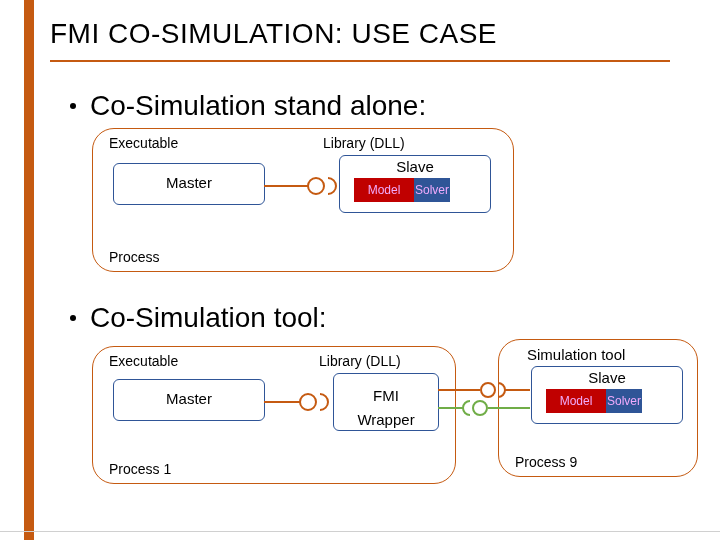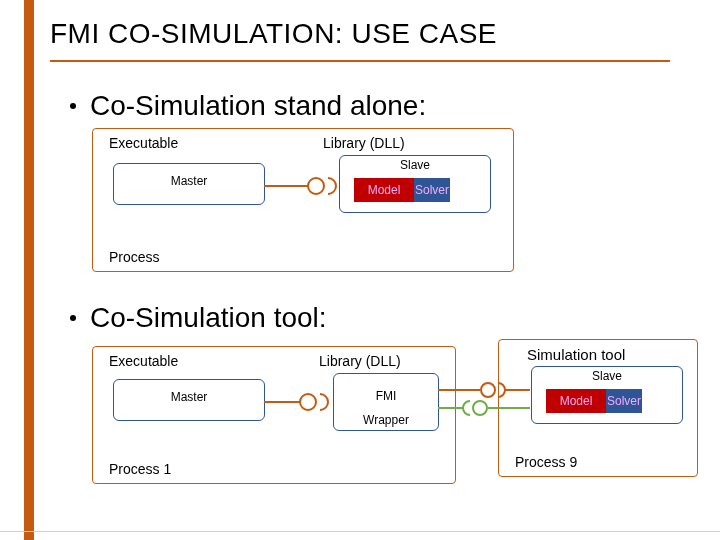--- a/index.html
+++ b/index.html
@@ -4,24 +4,24 @@
 <style>
   html,body{margin:0;padding:0;font-family:Arial,Helvetica,sans-serif;background:#fff;color:#000;}
   .page{position:relative;width:720px;height:540px;overflow:hidden;}
   .side-orange{position:absolute;top:0;left:0;width:34px;height:540px;background:#c55a11;}
   .side-white{position:absolute;top:0;left:0;width:24px;height:540px;background:#fff;}
   .title{position:absolute;top:18px;left:50px;font-size:28px;font-weight:400;letter-spacing:0.5px;text-align:right;}
   .title-underline{position:absolute;top:60px;left:50px;width:620px;height:2px;background:#c55a11;}
   .bullet{position:absolute;font-size:28px;}
   .dot{display:inline-block;width:6px;height:6px;background:#000;border-radius:50%;margin-right:14px;vertical-align:middle;margin-bottom:4px;}
   
-  .panel{position:absolute;border:1px solid #c55a11;border-radius:4px;background:#fff;}
+  .panel{position:absolute;border:1px solid #c55a11;border-radius:22px;background:#fff;}
   .panel-label{position:absolute;font-size:14px;color:#000;}
   .slot{position:absolute;border:1px solid #2f5597;border-radius:6px;background:#fff;}
-  .slot-label{position:absolute;font-size:12px;text-align:center;width:100%;}
+  .slot-label{position:absolute;font-size:15px;text-align:center;width:100%;}
   .slave-row{position:absolute;display:flex;}
   .cell{color:#f0abfc;font-size:12px;display:flex;align-items:center;justify-content:center;height:24px;}
   .cell.model{background:#c00000;width:60px;}
   .cell.solver{background:#2f5597;width:36px;}
   
   .conn{position:absolute;height:16px;}
   .conn svg{overflow:visible;}
   .bottom-rule{position:absolute;left:0;bottom:8px;width:720px;height:1px;background:#d0d0d0;}
 </style>
 </head>

